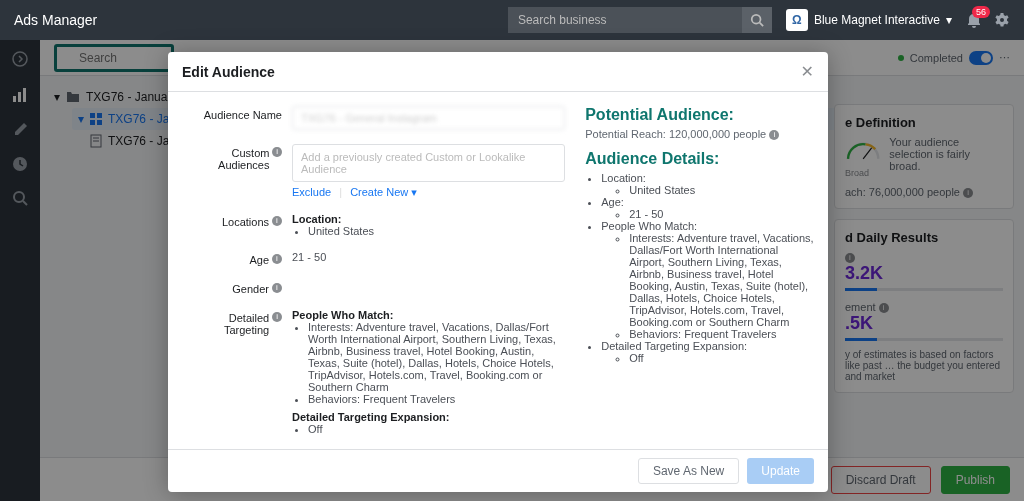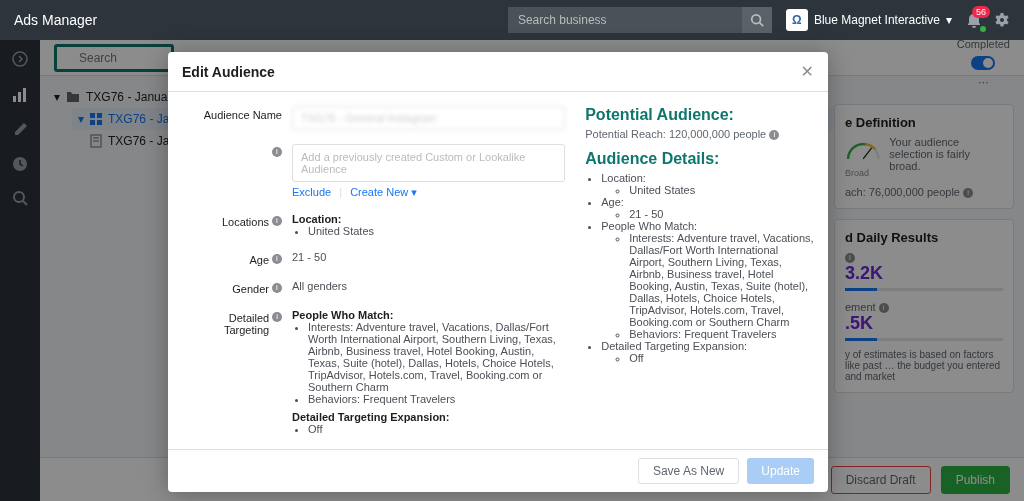--- a/index.html
+++ b/index.html
@@ -21,21 +21,21 @@
 
 
 .leftrail { position: absolute; top: 40px; bottom: 0; left: 0; width: 40px; background: #2d343c; display: flex; flex-direction: column; align-items: center; padding-top: 10px; gap: 18px; }
 .rail-icon { color: #9aa1aa; }
 
 
 .main { position: absolute; top: 40px; left: 40px; right: 0; bottom: 0; background: #f5f6f7; }
 .toolbar2 { height: 36px; background: #fff; border-bottom: 1px solid #dddfe2; display: flex; align-items: center; padding: 0 14px; }
 .toolbar2 input { border: 3px solid #0f766e; border-radius: 3px; padding: 4px 22px; width: 120px; font-size: 12px; }
 .toolbar2 .sp { flex: 1; }
-.completed { display: flex; align-items: center; gap: 6px; font-size: 11px; color: #606770; flex-direction: column; }
+.completed { display: flex; align-items: center; gap: 6px; font-size: 11px; color: #606770; }
 .toggle { width: 24px; height: 14px; background: #1877f2; border-radius: 7px; position: relative; }
 .toggle::after { content: ""; position: absolute; width: 10px; height: 10px; background: #fff; border-radius: 50%; top: 2px; right: 2px; }
 .dot { width: 6px; height: 6px; border-radius: 50%; background: #2fb344; }
 
 
 .tree { padding: 10px 14px; font-size: 12px; color: #1c1e21; }
 .tree .row { display: flex; align-items: center; gap: 6px; padding: 4px 0; }
 .tree .row.sel { background: #e7f0fa; color: #1877f2; padding: 4px 6px; border-radius: 3px; }
 .tree .indent1 { margin-left: 18px; }
 .tree .indent2 { margin-left: 36px; }
@@ -251,20 +251,21 @@
 
       <div class="row2">
         <div class="lbl">Audience Name</div>
         <div class="val">
             <div class="blur-input">TXG76 - General Instagram</div>
           </div>
       </div>
 
       <div class="row2" style="margin-bottom:4px">
         <div class="lbl">
+            <span>Custom Audiences</span>
             <span class="info-ic">i</span>
           </div>
         <div class="val">
             <div class="ca-input">Add a previously created Custom or Lookalike Audience</div>
           </div>
       </div>
       <div class="row2">
         <div class="lbl"></div>
         <div class="val">
           <span class="link">Exclude</span>
@@ -292,21 +293,20 @@
             <span class="info-ic">i</span>
           </div>
         <div class="val">21 - 50</div>
       </div>
 
       <div class="row2">
         <div class="lbl">
             <span>Gender</span>
             <span class="info-ic">i</span>
           </div>
-        <div class="val">All genders</div>
       </div>
 
       <div class="row2">
         <div class="lbl">
             <span>Detailed Targeting</span>
             <span class="info-ic">i</span>
           </div>
         <div class="val">
           <div class="strong">People Who Match:</div>
           <ul>

